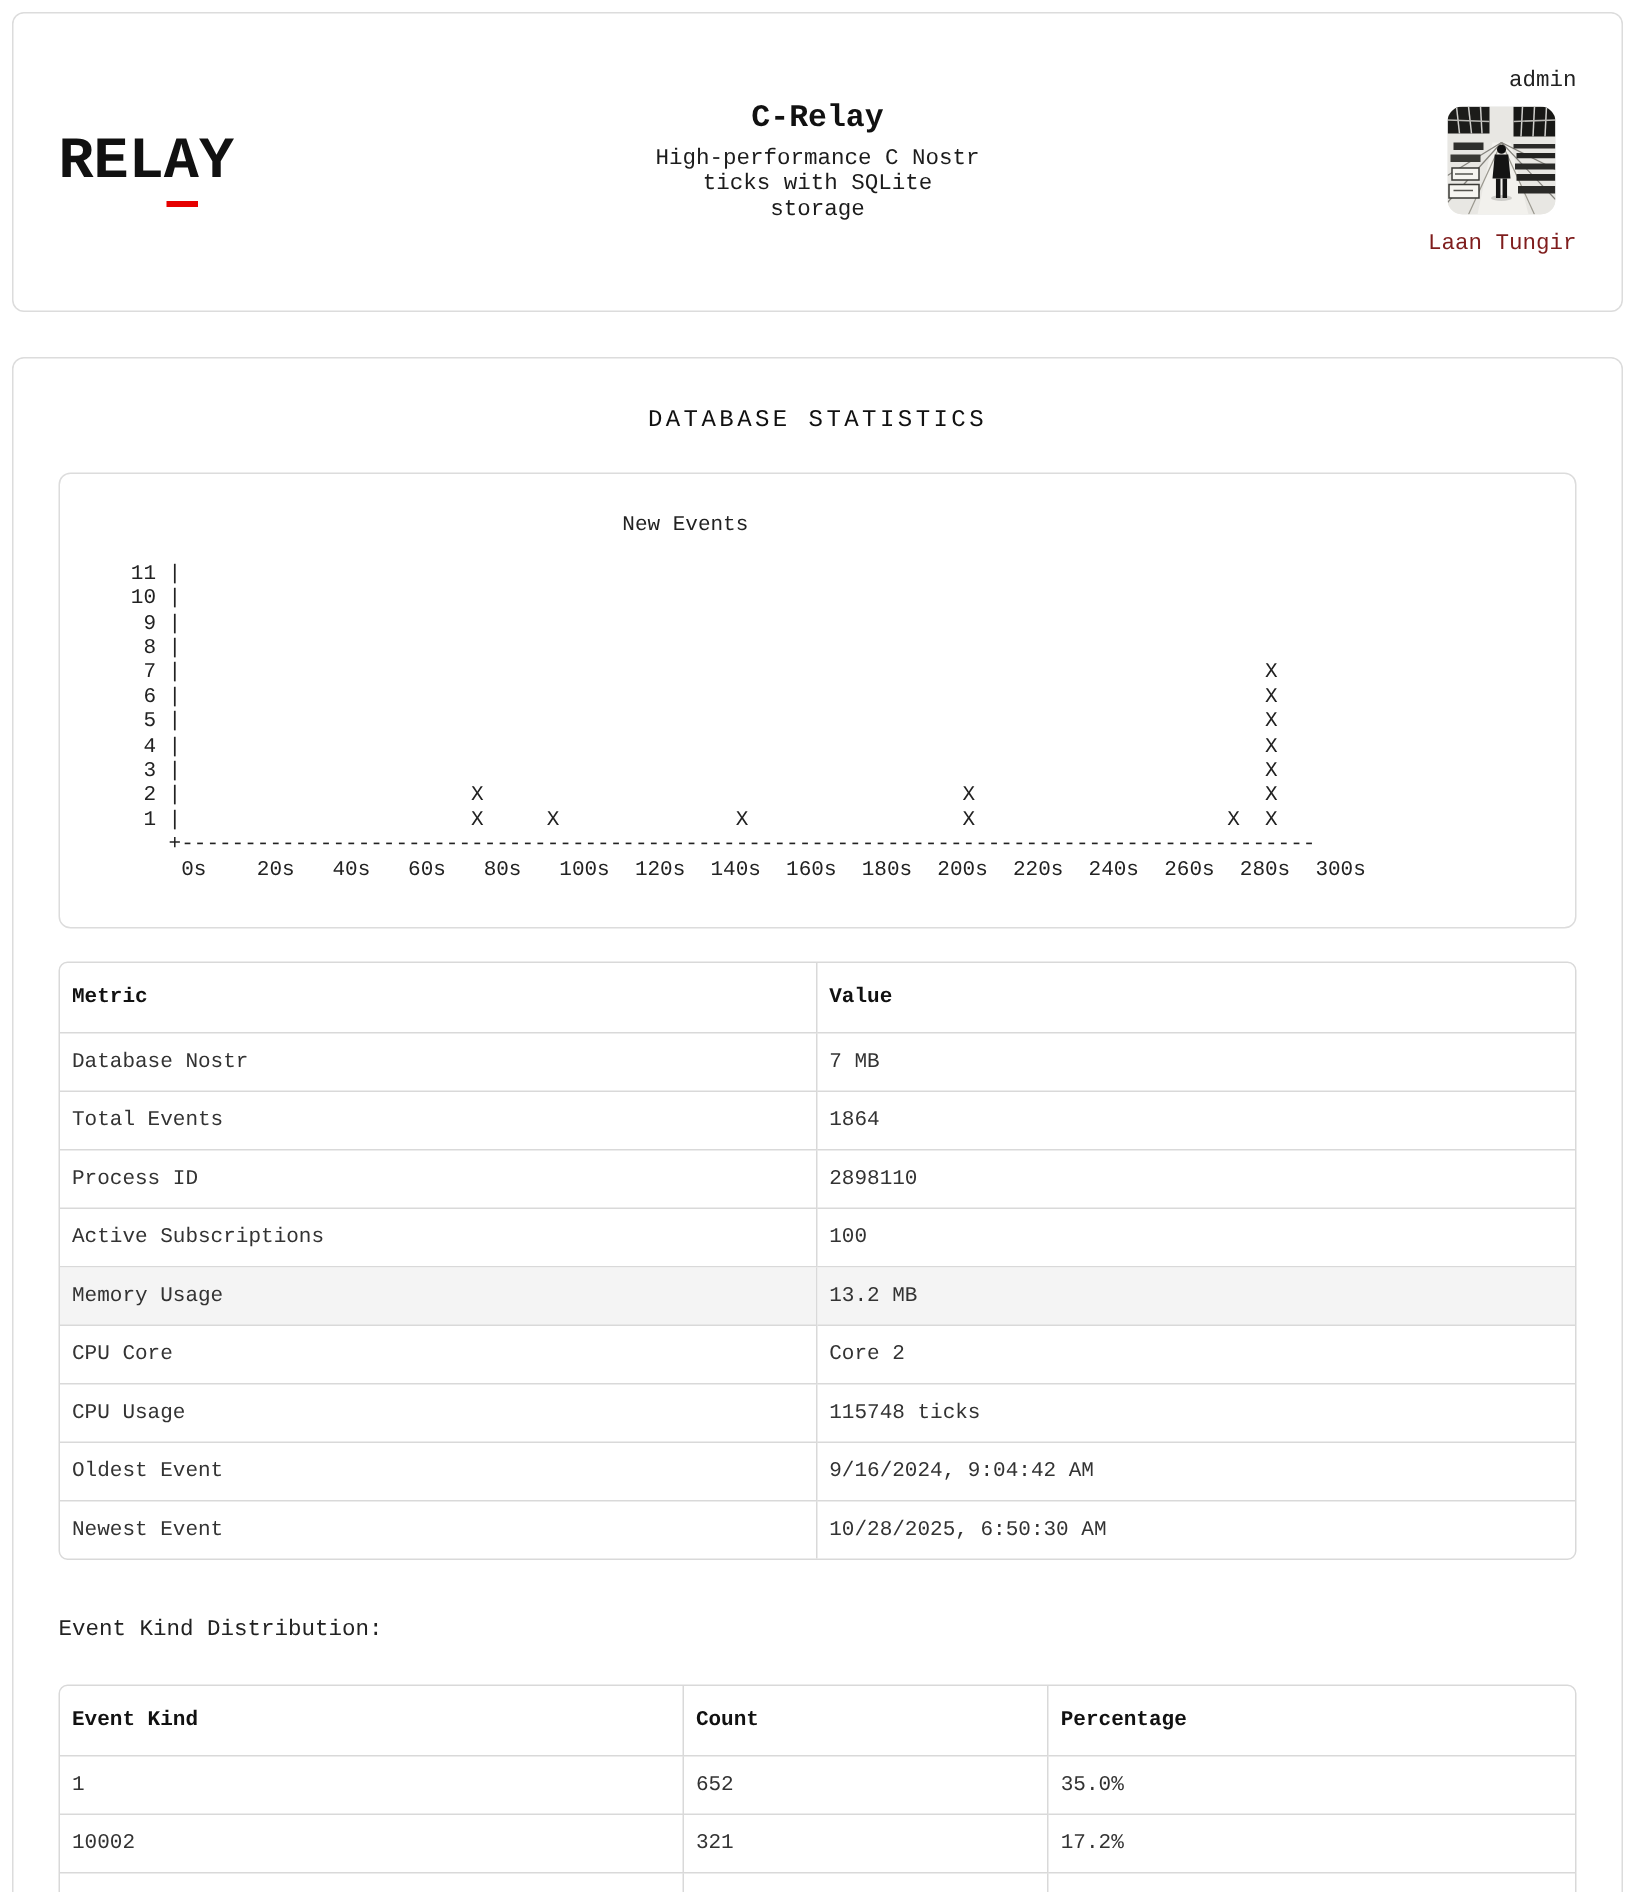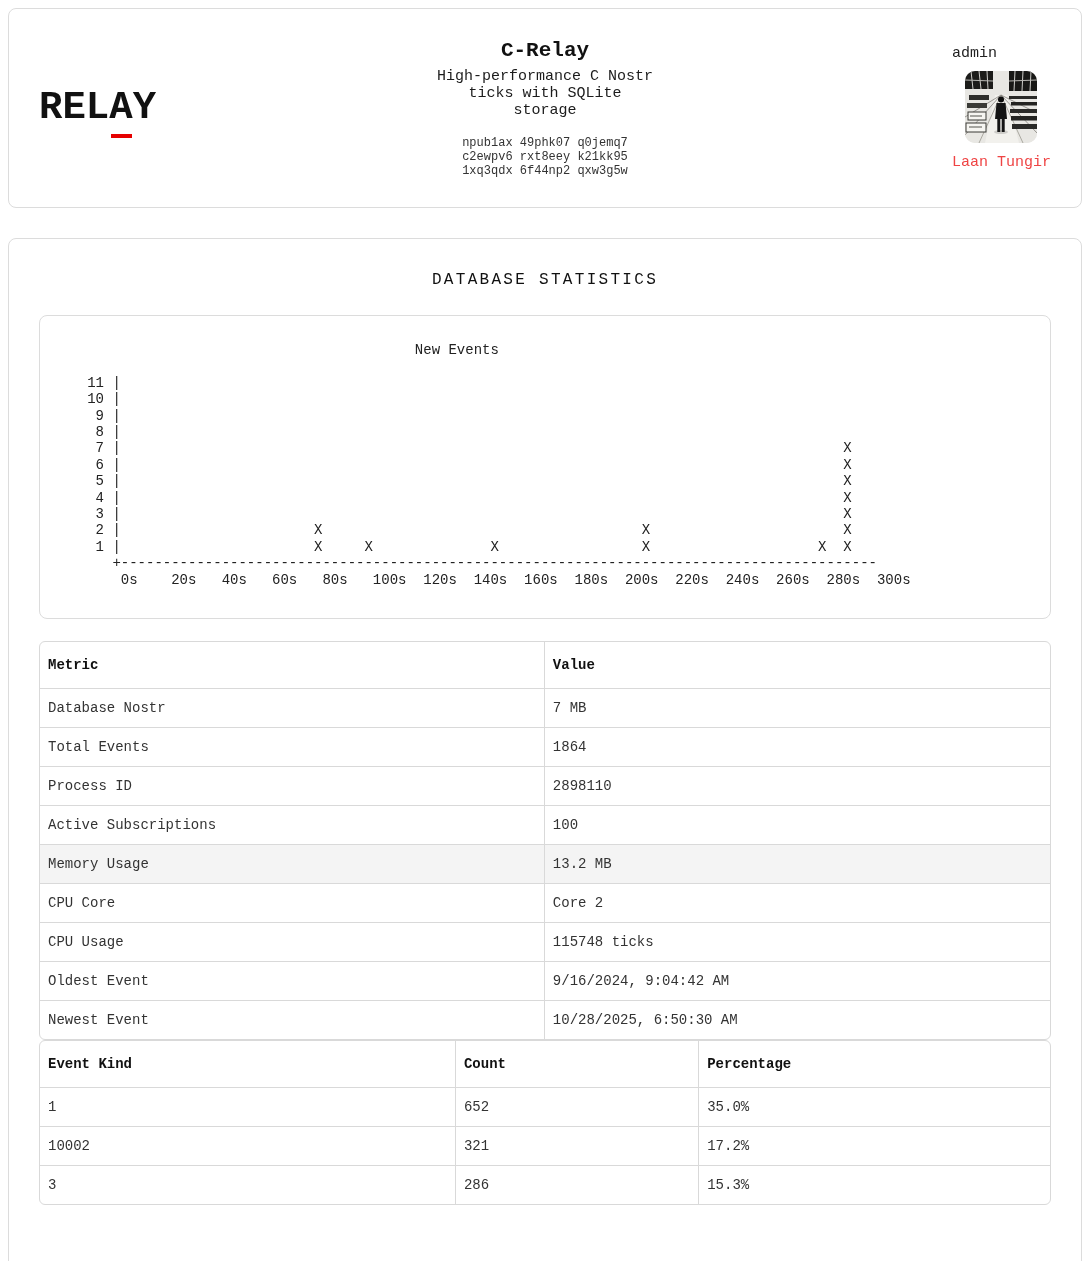--- a/index.html
+++ b/index.html
@@ -43,28 +43,28 @@
   }
   .center-block{text-align:center;}
   .site-title{font-size:21px;font-weight:bold;margin:0 0 6px;color:#111;}
   .site-subtitle{
     font-size:15px;line-height:17px;max-width:220px;margin:0 auto;color:#1c1c1c;
   }
   .npub{
     font-size:12px;line-height:14px;margin-top:17px;color:#333;
     white-space:pre-line;
   }
-  .admin-block{justify-self:end;text-align:left;}
+  .admin-block{justify-self:end;text-align:right;}
   .admin-label{font-size:15px;color:#222;}
   .avatar{
     width:72px;height:72px;border-radius:10px;overflow:hidden;
     margin:9px auto 11px;display:block;cursor:pointer;background:#e8e7e3;
   }
   .avatar svg{display:block;width:72px;height:72px;}
-  .admin-name{font-size:15px;color:#ef4444;}
+  .admin-name{font-size:15px;color:#7f1d1d;}
   
   .main-card{
     margin-top:30px;
     padding:30px;
     height:1500px;
   }
   .section-title{
     text-align:center;
     font-size:16px;
     font-weight:normal;
@@ -118,23 +118,20 @@
 </style>
 </head>
 <body>
 
 <div class="card header-card">
   <div class="logo"><span>REL</span><span class="logo-accent">A</span><span>Y</span></div>
 
   <div class="center-block">
     <h1 class="site-title">C-Relay</h1>
     <div class="site-subtitle">High-performance C Nostr ticks with SQLite storage</div>
-    <div class="npub">npub1ax 49phk07 q0jemq7
-c2ewpv6 rxt8eey k21kk95
-1xq3qdx 6f44np2 qxw3g5w</div>
   </div>
 
   <div class="admin-block">
     <div class="admin-label">admin</div>
     <span class="avatar">
       <svg viewBox="0 0 72 72" xmlns="http://www.w3.org/2000/svg">
         <rect width="72" height="72" fill="#e8e7e3"></rect>
 
         <rect x="0" y="0" width="28" height="18" fill="#1c1c1a"></rect>
         <rect x="44" y="0" width="28" height="20" fill="#181816"></rect>
@@ -241,20 +238,21 @@
           <td>Oldest Event</td>
           <td>9/16/2024, 9:04:42 AM</td>
         </tr>
         <tr>
           <td>Newest Event</td>
           <td>10/28/2025, 6:50:30 AM</td>
         </tr>
       </tbody>
     </table>
 
+  <div class="dist-label">Event Kind Distribution:</div>
 
   <table class="data-table kinds" data-table="kind_distribution.table">
       <thead>
         <tr>
           <th>Event Kind</th>
           <th>Count</th>
           <th>Percentage</th>
         </tr>
       </thead>
       <tbody>

